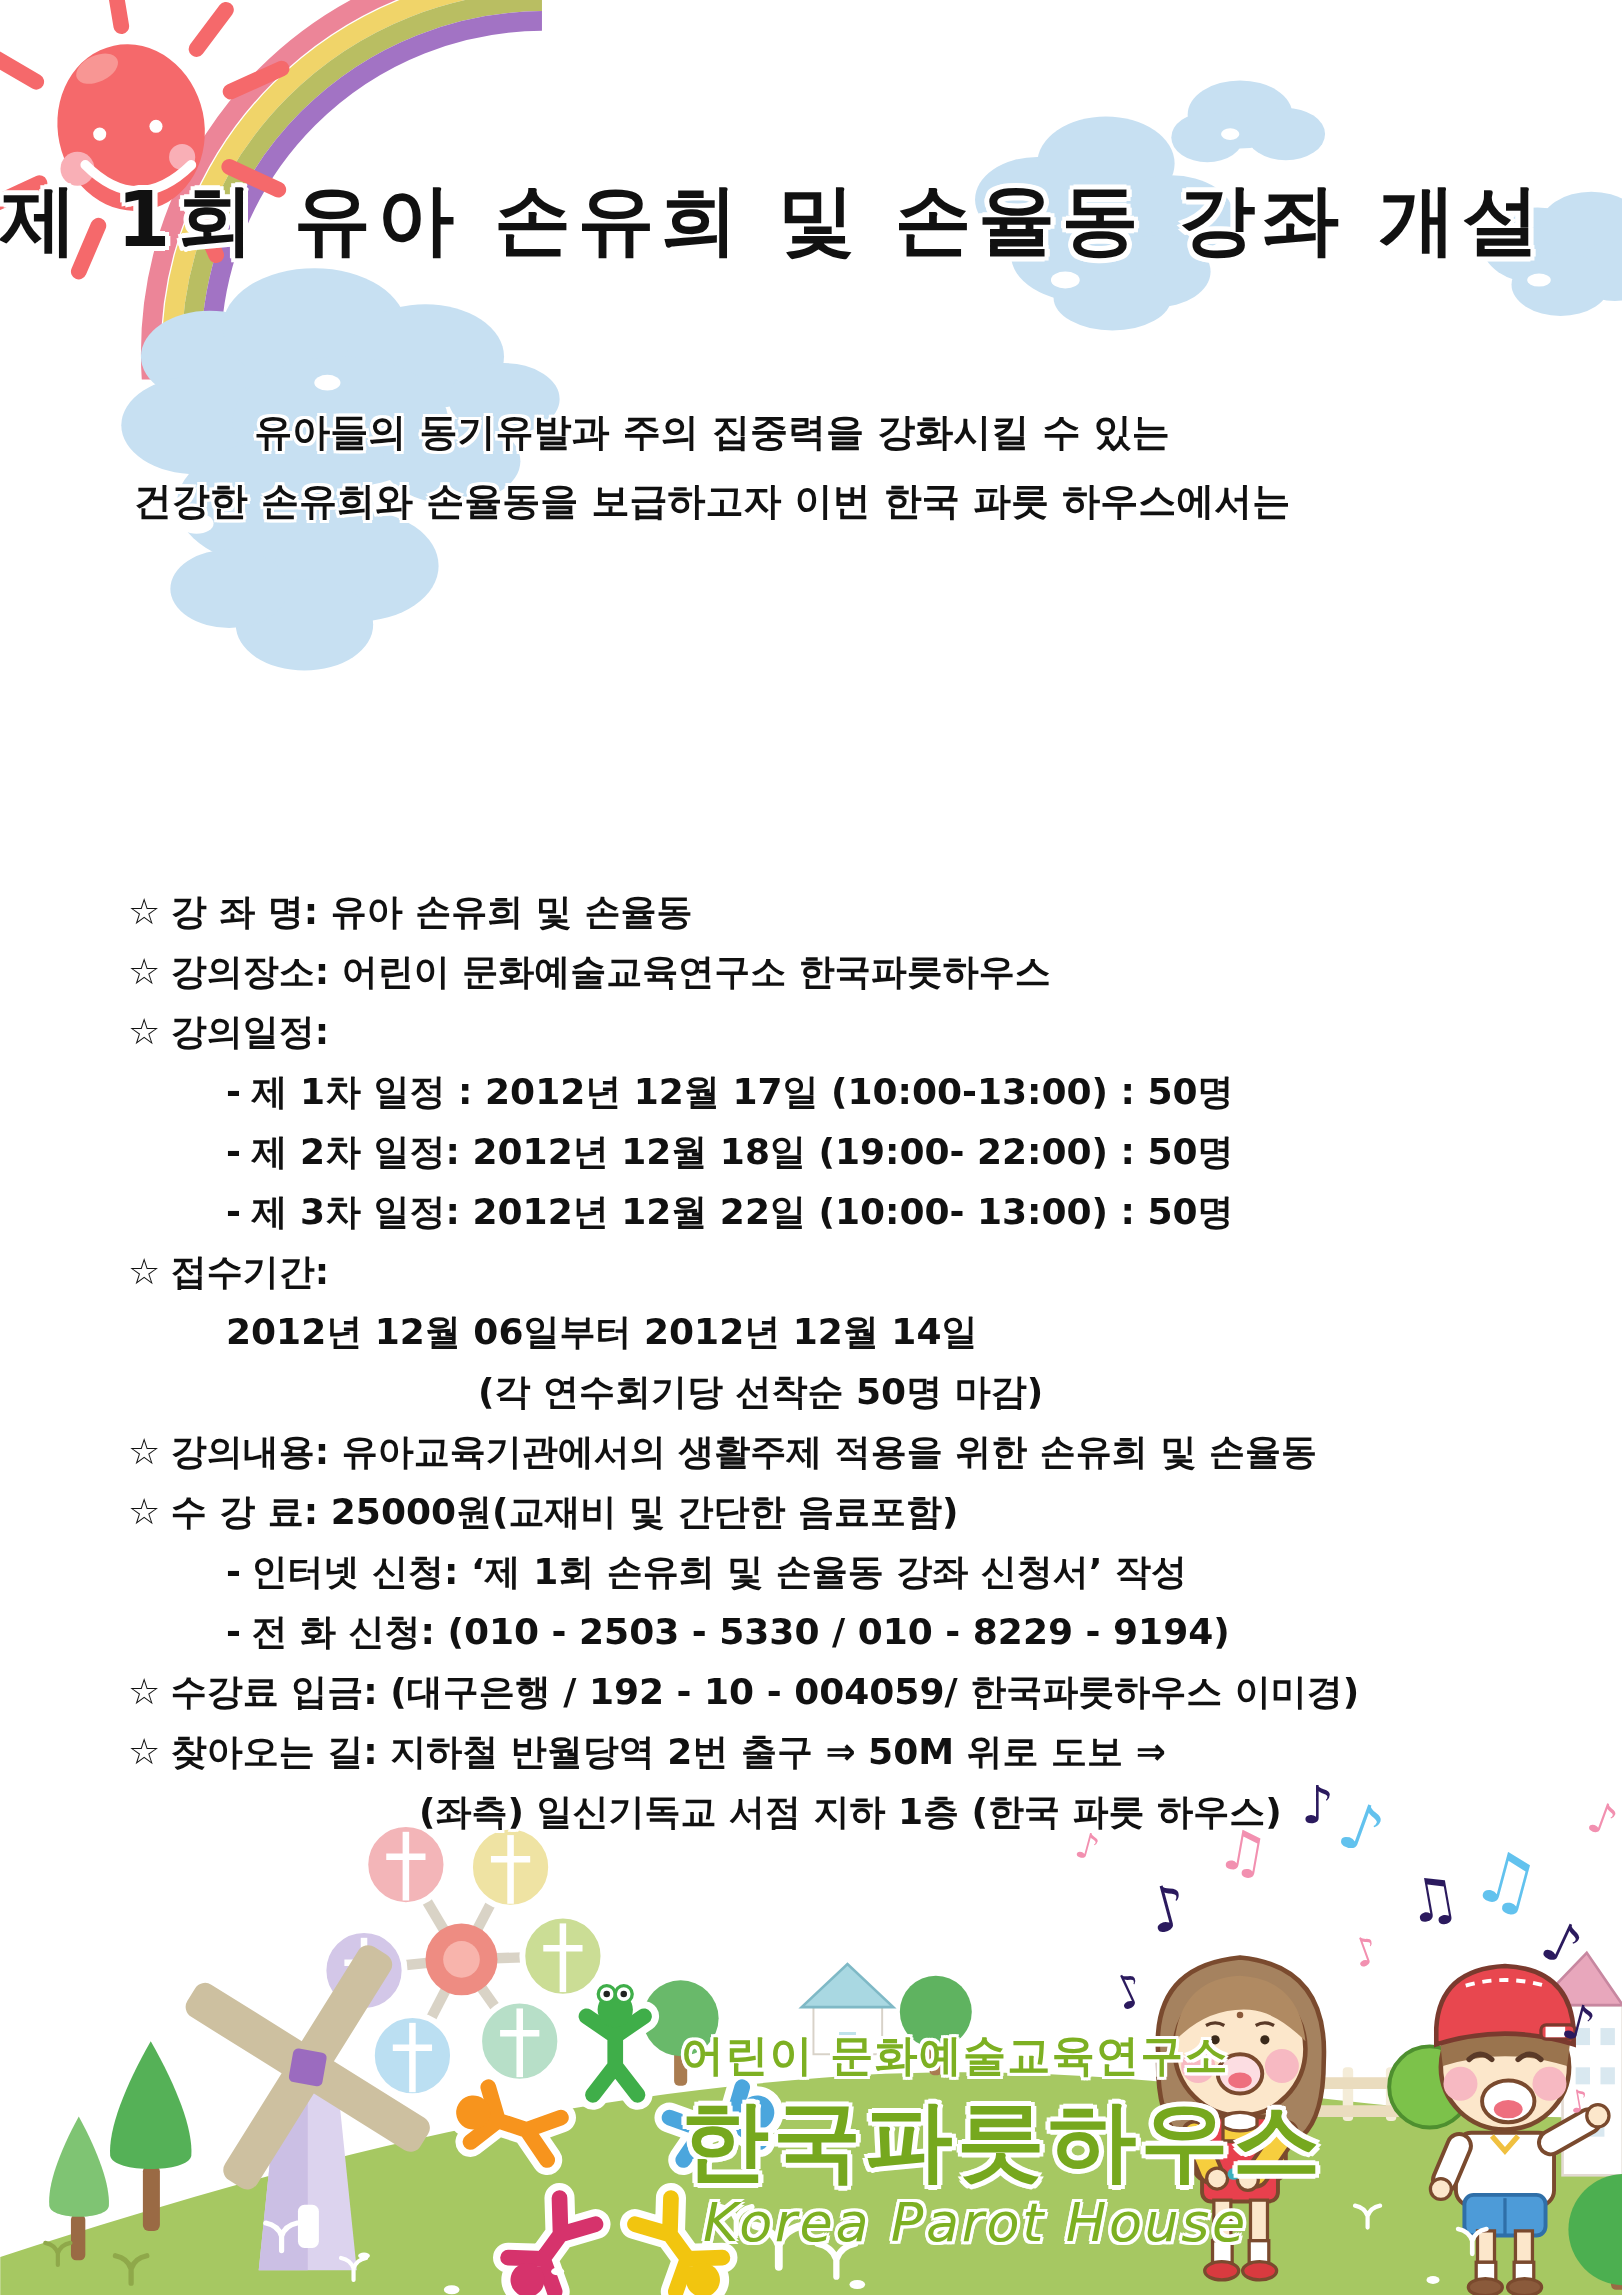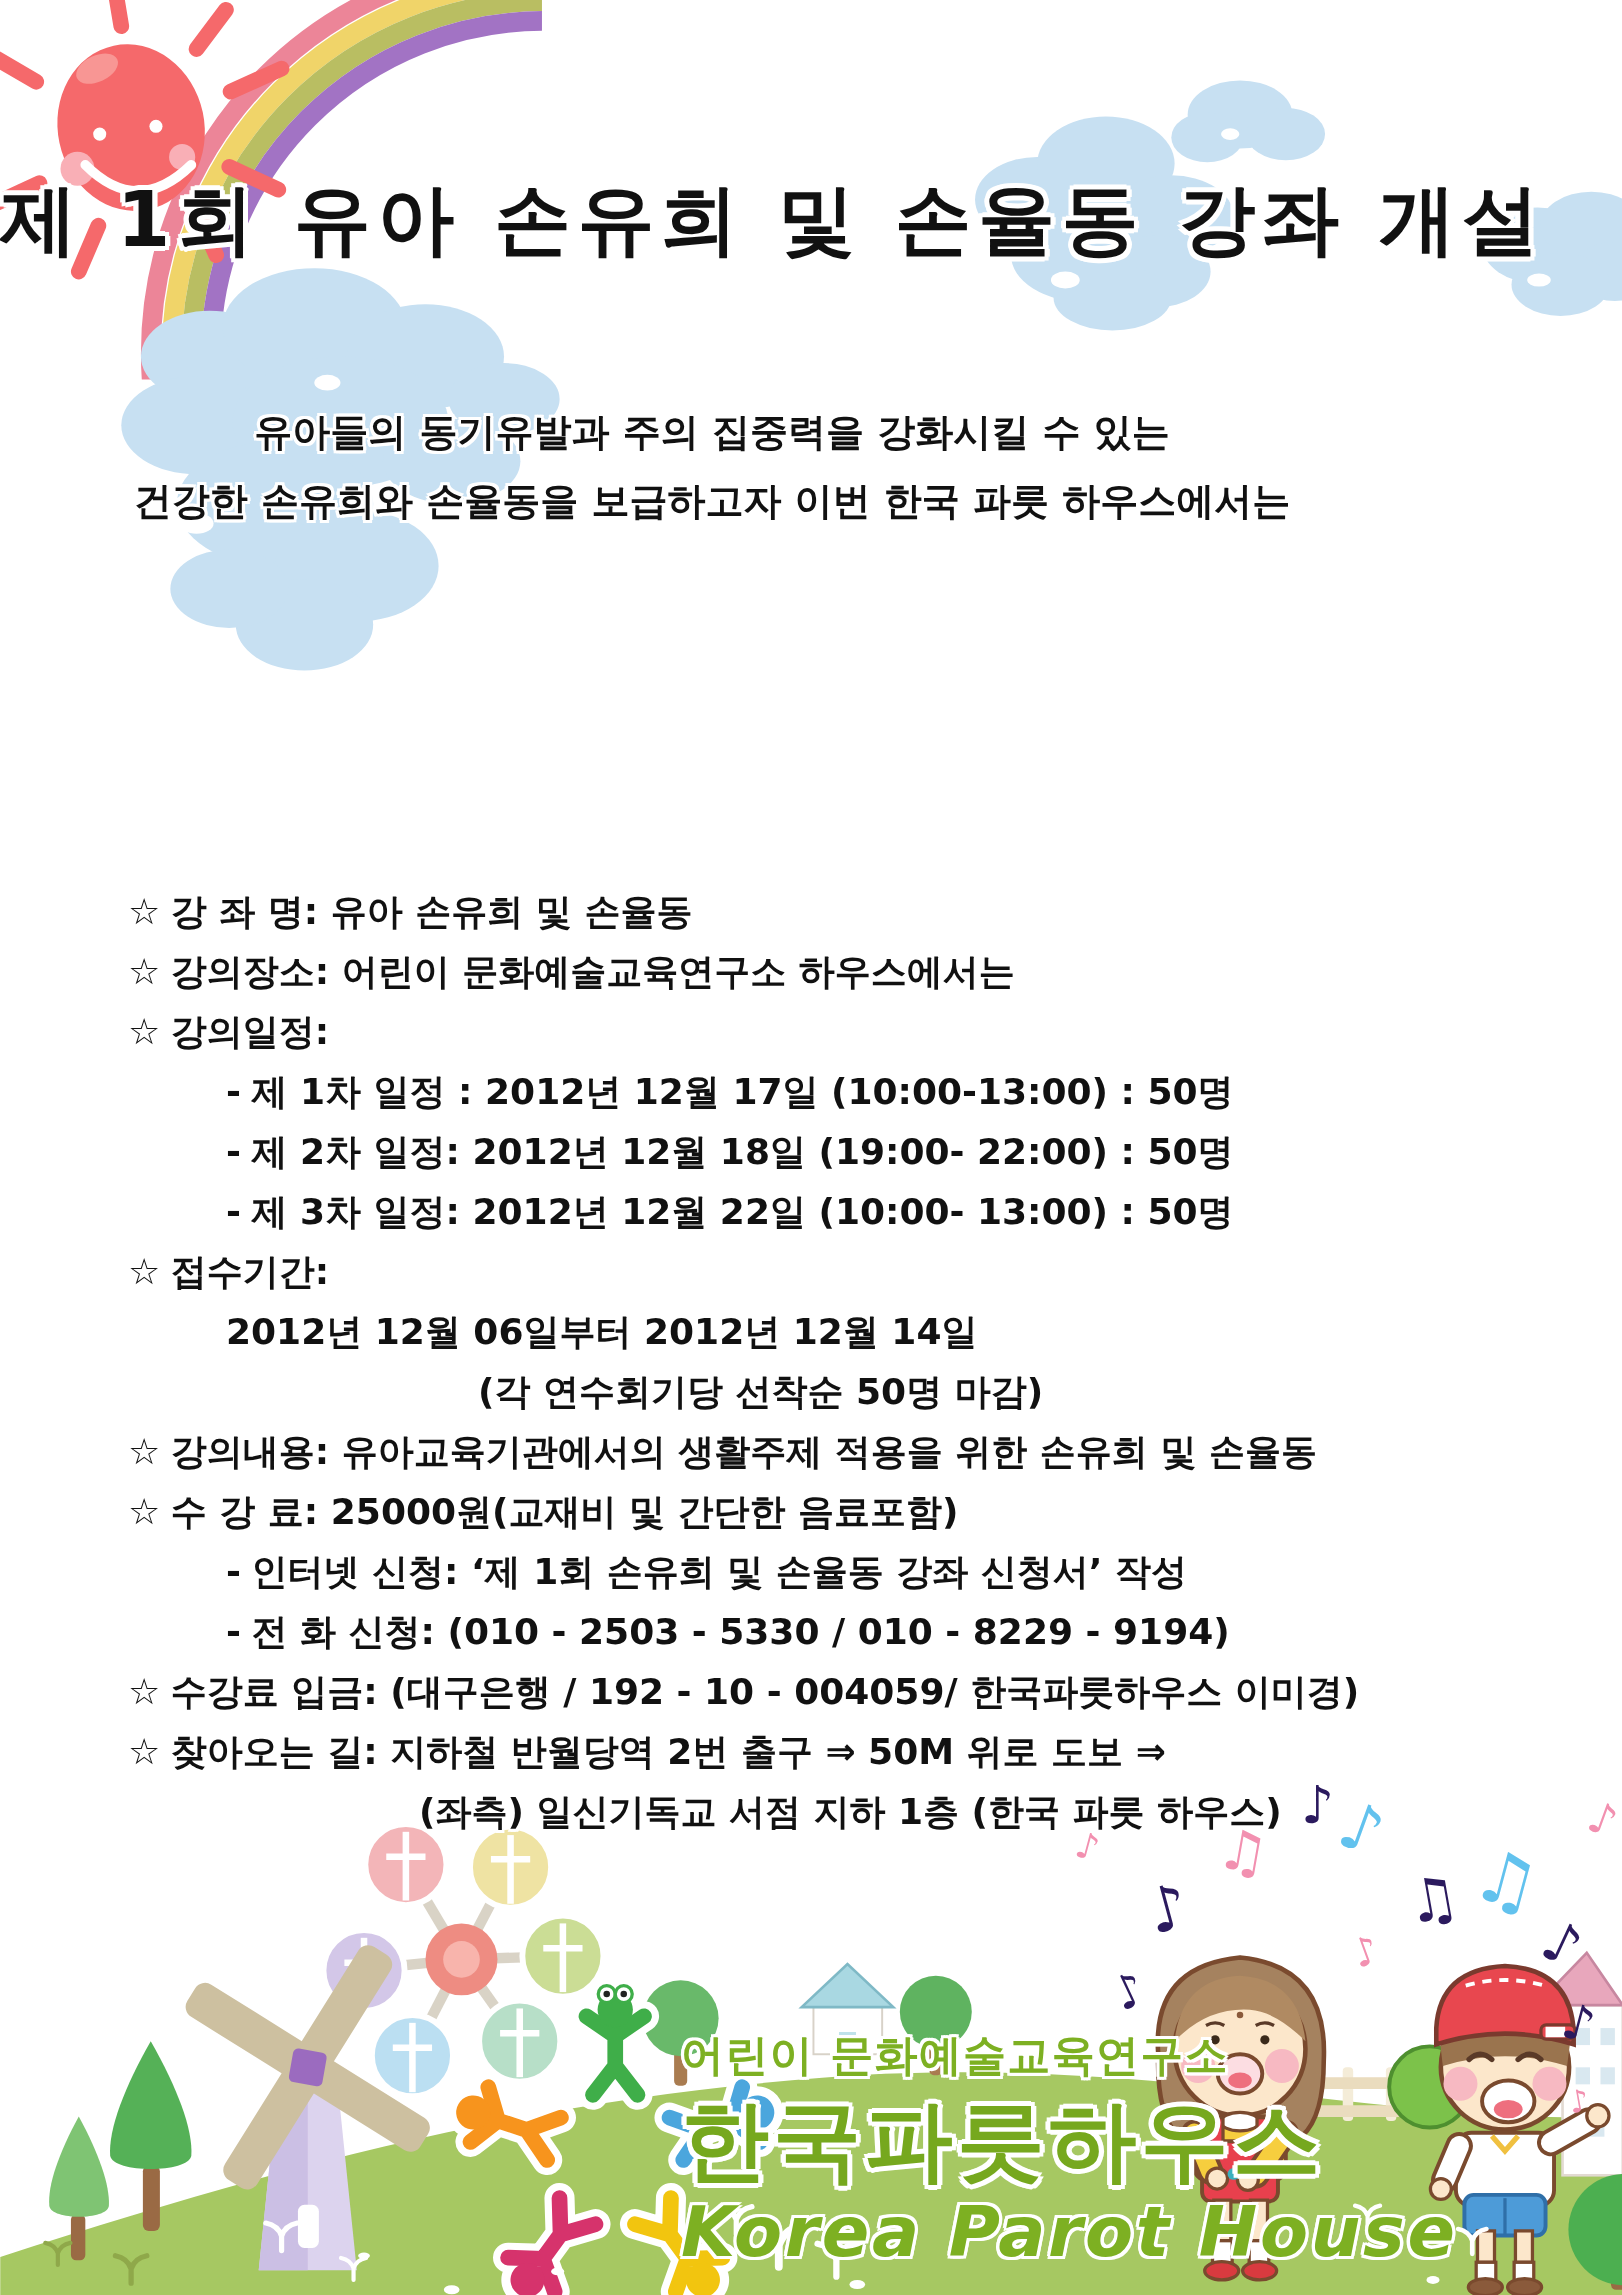--- a/index.html
+++ b/index.html
@@ -22,21 +22,21 @@
   .details{left:128px;top:882px;width:1459px;font-size:36px;font-weight:700;}
   .detail-row{line-height:60px;white-space:nowrap;}
   .detail-row .bullet{margin-right:10.5px;}
   .ind-1{padding-left:98px;}
   .ind-2{padding-left:350px;}
   .ind-3{padding-left:291px;}
   .logo-org{left:681px;top:2027px;width:589px;text-align:left;font-size:43px;font-weight:700;
             color:#7DB022;letter-spacing:1.3px;white-space:nowrap;}
   .logo-brand{left:681px;top:2082px;width:589px;text-align:center;font-size:88px;font-weight:700;
             color:#76A81E;letter-spacing:3.9px;white-space:nowrap;}
-  .logo-en{left:681px;top:2191px;width:589px;text-align:center;font-size:70px;font-weight:700;
+  .logo-en{left:681px;top:2191px;width:589px;text-align:center;font-size:54px;font-weight:400;
             font-style:italic;color:#7DB022;letter-spacing:2.6px;white-space:nowrap;}
 </style>
 </head>
 <body>
 
 <div class="page">
 
   <svg class="scene" width="1623" height="2295" viewBox="0 0 2480 3508">
     <defs>
       <clipPath id="rbclip">
@@ -369,21 +369,21 @@
   <div class="txt title o-white-big">제 1회 유아 손유희 및 손율동 강좌 개설</div>
 
   <div class="txt intro o-white">
     <div>유아들의 동기유발과 주의 집중력을 강화시킬 수 있는</div>
     <div>건강한 손유희와 손율동을 보급하고자 이번 한국 파릇 하우스에서는</div>
   </div>
 
 
   <div class="txt details o-white">
     <div class="detail-row ind-0"><span class="bullet">☆</span><span>강 좌 명: 유아 손유희 및 손율동</span></div>
-    <div class="detail-row ind-0"><span class="bullet">☆</span><span>강의장소: 어린이 문화예술교육연구소 하우스에서는</span></div>
+    <div class="detail-row ind-0"><span class="bullet">☆</span><span>강의장소: 어린이 문화예술교육연구소 한국파릇하우스</span></div>
     <div class="detail-row ind-0"><span class="bullet">☆</span><span>강의일정:</span></div>
     <div class="detail-row ind-1"><span class="bullet">-</span><span>제 1차 일정 : 2012년 12월 17일 (10:00-13:00) : 50명</span></div>
     <div class="detail-row ind-1"><span class="bullet">-</span><span>제 2차 일정: 2012년 12월 18일 (19:00- 22:00) : 50명</span></div>
     <div class="detail-row ind-1"><span class="bullet">-</span><span>제 3차 일정: 2012년 12월 22일 (10:00- 13:00) : 50명</span></div>
     <div class="detail-row ind-0"><span class="bullet">☆</span><span>접수기간:</span></div>
     <div class="detail-row ind-1"><span>2012년 12월 06일부터 2012년 12월 14일</span></div>
     <div class="detail-row ind-2"><span>(각 연수회기당 선착순 50명 마감)</span></div>
     <div class="detail-row ind-0"><span class="bullet">☆</span><span>강의내용: 유아교육기관에서의 생활주제 적용을 위한 손유희 및 손율동</span></div>
     <div class="detail-row ind-0"><span class="bullet">☆</span><span>수 강 료: 25000원(교재비 및 간단한 음료포함)</span></div>
     <div class="detail-row ind-1"><span class="bullet">-</span><span>인터넷 신청: ‘제 1회 손유희 및 손율동 강좌 신청서’ 작성</span></div>

